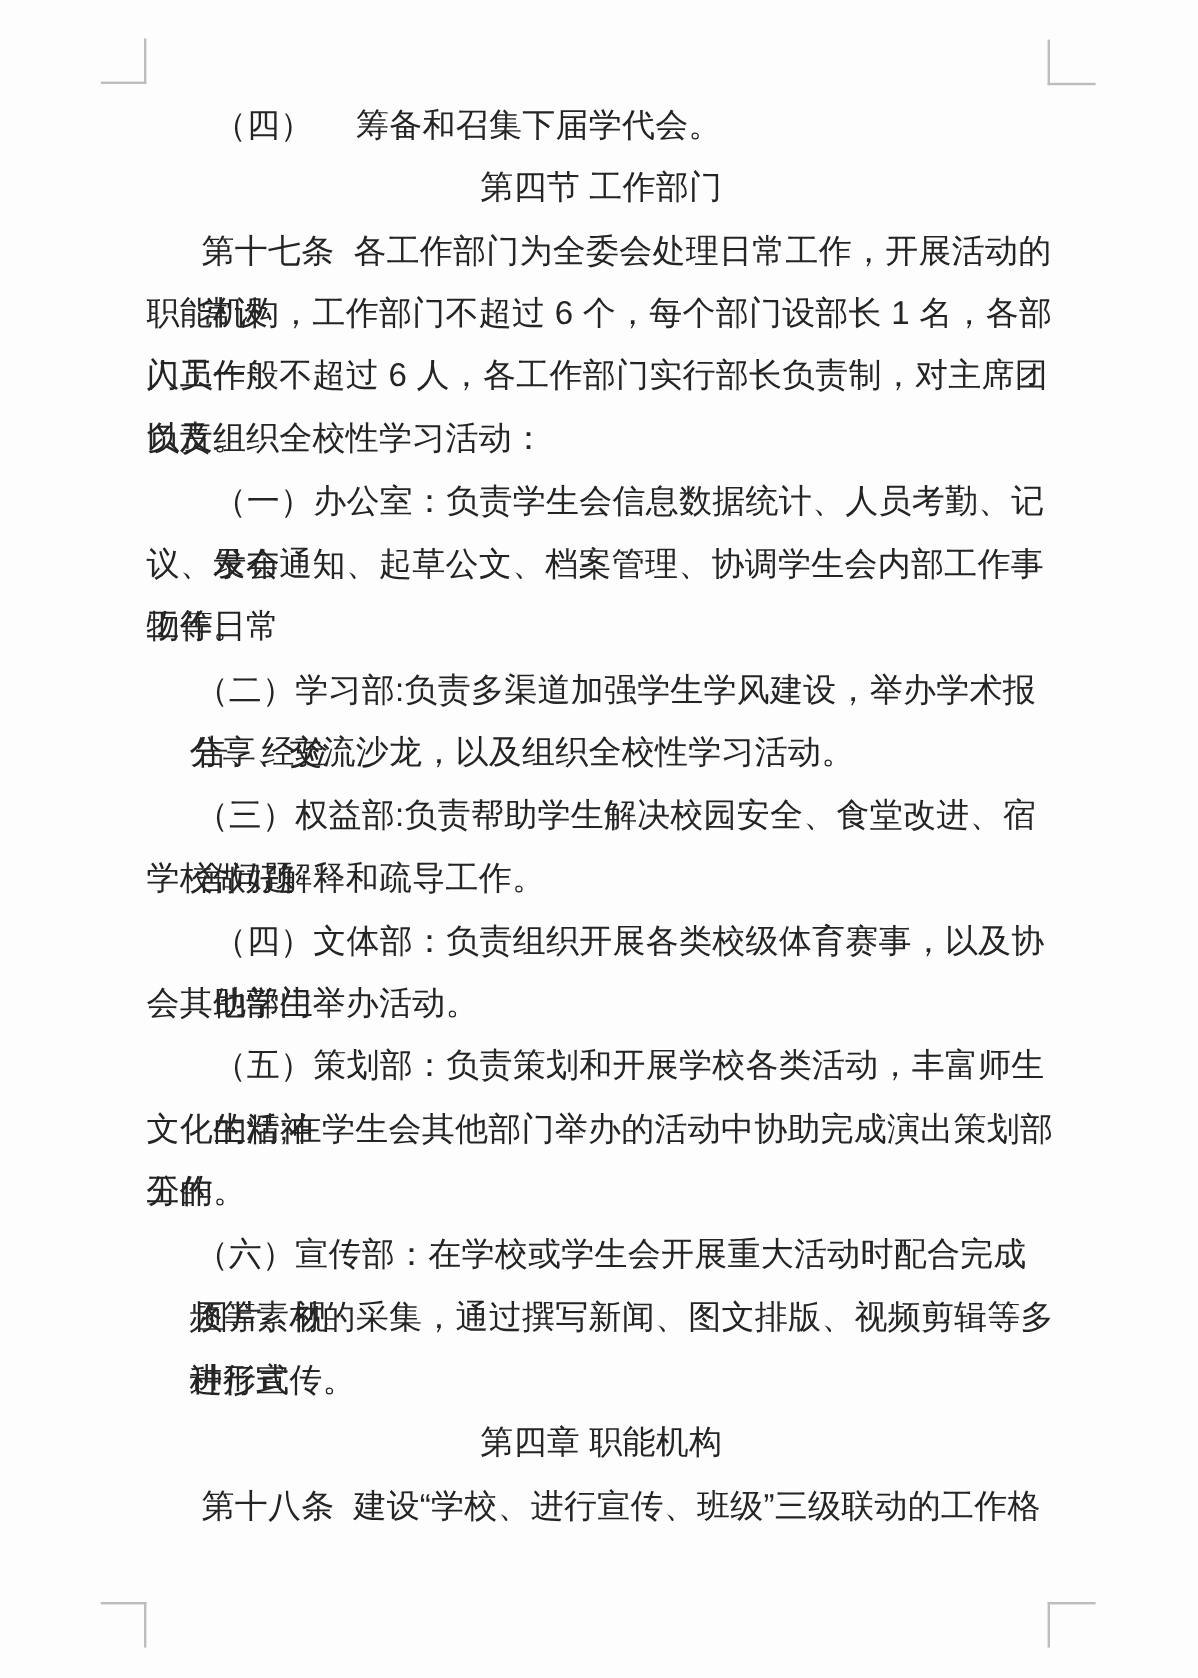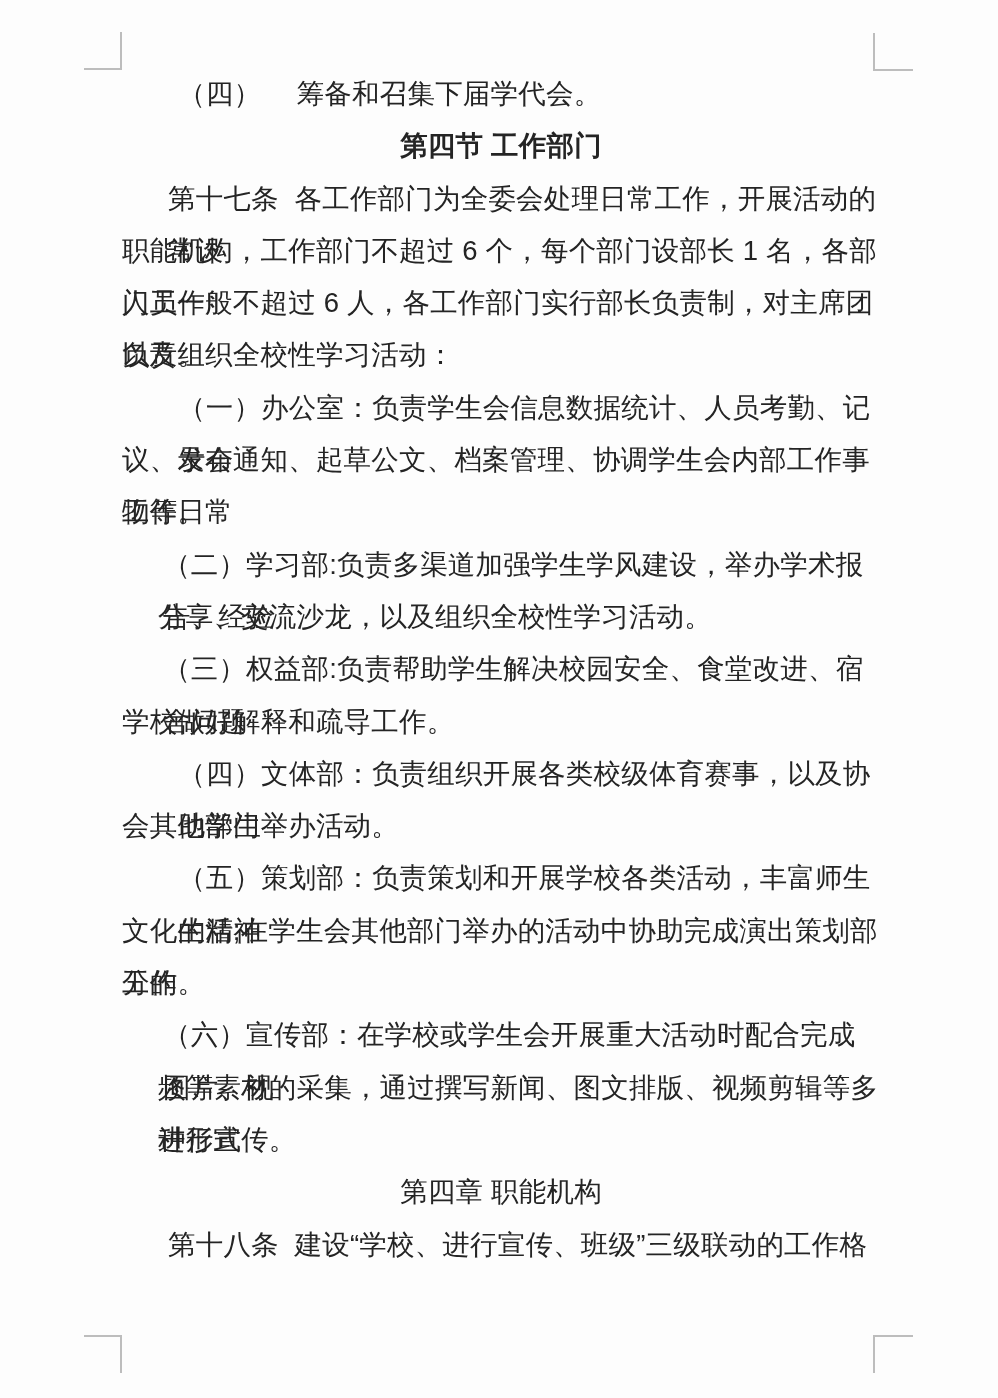--- a/index.html
+++ b/index.html
@@ -18,31 +18,31 @@
   }
   
   .crop{position:absolute;width:36px;height:36px;}
   .crop.tl{left:84px;top:32px;border-right:2px solid var(--mark);border-bottom:2px solid var(--mark);}
   .crop.tr{left:873px;top:33px;width:38px;border-left:2px solid var(--mark);border-bottom:2px solid var(--mark);}
   .crop.bl{left:84px;top:1335px;border-right:2px solid var(--mark);border-top:2px solid var(--mark);}
   .crop.br{left:873px;top:1335px;width:38px;border-left:2px solid var(--mark);border-top:2px solid var(--mark);}
   
   .doc{
     position:absolute;
-    left:122px;top:68px;width:758px;
+    left:122px;top:78px;width:758px;
     font-size:27.5px;
     line-height:52.3px;
     letter-spacing:0.2px;
   }
   .line{
     height:52.3px;
     white-space:pre-wrap;
     overflow:visible;
   }
-  .center{text-align:center;font-weight:bold;}
+  .center{text-align:center;}
   .bold{font-weight:normal;}
   .ind-a{padding-left:56px;}
   .ind-b{padding-left:46px;}
   .ind-c{padding-left:41px;}
   .ind-d{padding-left:36px;}
 </style>
 </head>
 <body>
 
 <div class="crop tl"></div>

